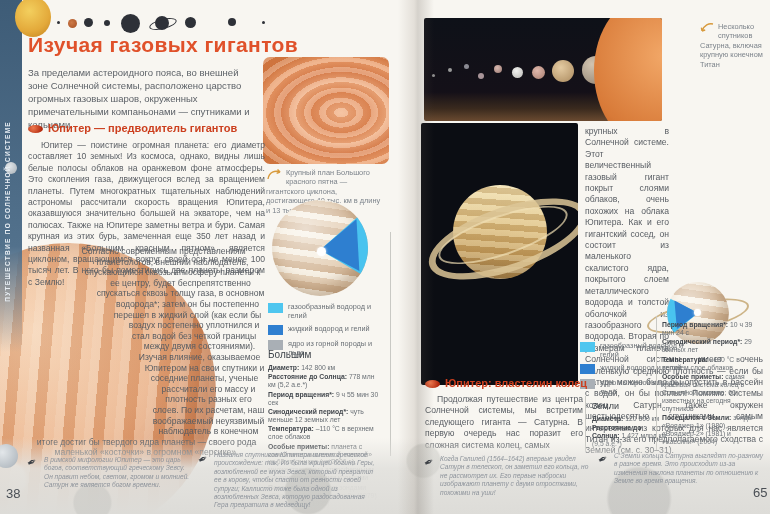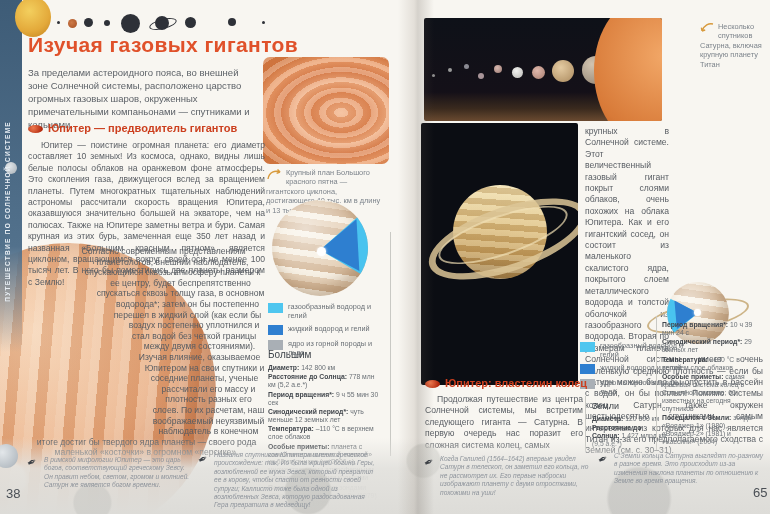--- a/index.html
+++ b/index.html
@@ -194,21 +194,21 @@
       <span class="moon" style="left:128px;top:42px;width:22px;height:22px;background:radial-gradient(circle at 40% 35%,#e4cba2,#ab8a5e);"></span>
       <span class="moon" style="left:158px;top:38px;width:28px;height:28px;background:radial-gradient(circle at 70% 60%,#948672 0 4px,transparent 5px),radial-gradient(circle at 35% 30%,#d2c4b0,#8e8070);"></span>
       <span class="moon" style="left:196px;top:38px;width:30px;height:30px;background:radial-gradient(circle at 40% 35%,#f0aa60,#c07630);"></span>
       <div class="limb"></div>
     </div>
 
     <div class="caption" style="left:282px;top:22px;width:68px;">
       <span class="cap-icon"><svg width="15" height="12" viewBox="0 0 15 12">
             <path d="M13 2 C9 1,4 3,2 9 M2 9 l-0.6 -3.4 M2 9 l3.2 -1" fill="none" stroke="#d89a3c" stroke-width="1.4"></path>
           </svg></span>
-      <span>Несколько спутников Сатурна, включая крупную планету Титан</span>
+      <span>Несколько спутников Сатурна, включая крупную конечном Титан</span>
     </div>
 
     <div class="saturn-photo">
       <div class="sat-ball"></div>
       <div class="sat-ring"></div>
       <div class="sat-ring2"></div>
     </div>
 
     <div class="bodytxt" id="sat-body2">
       <span class="wrapR"></span>

